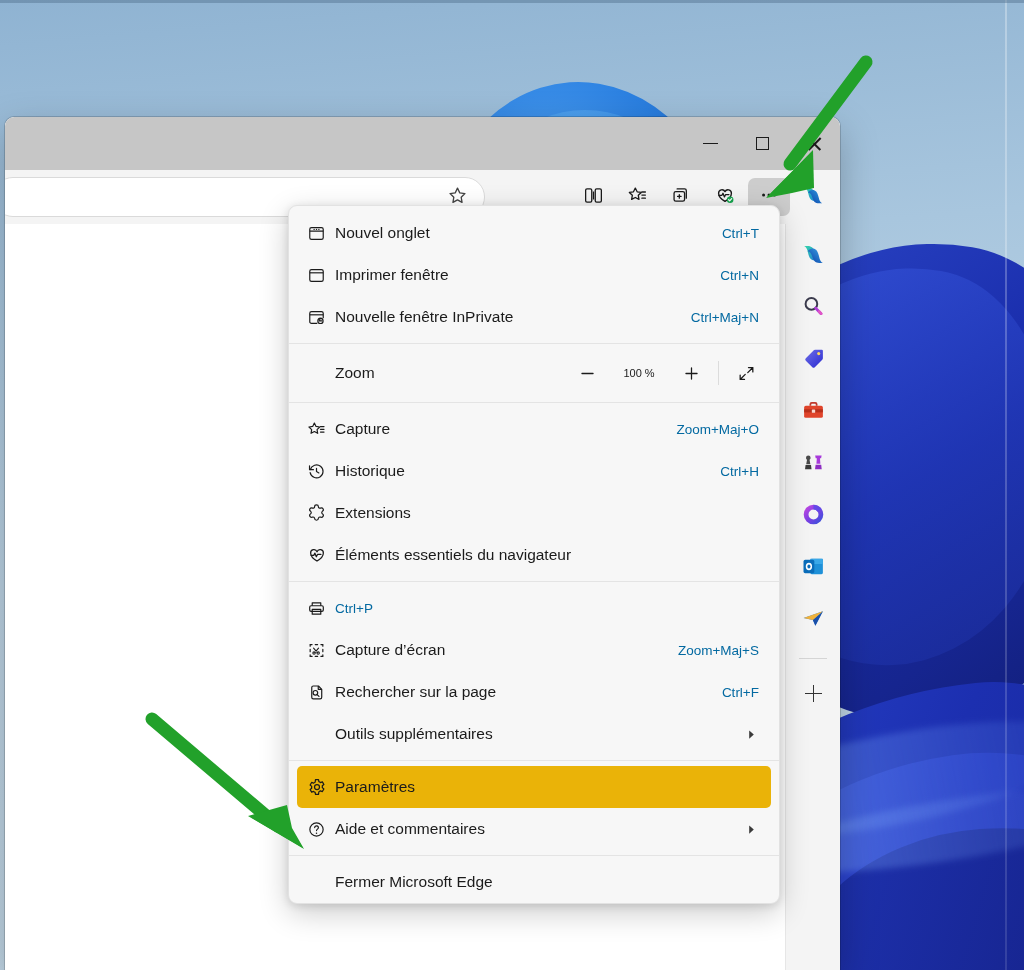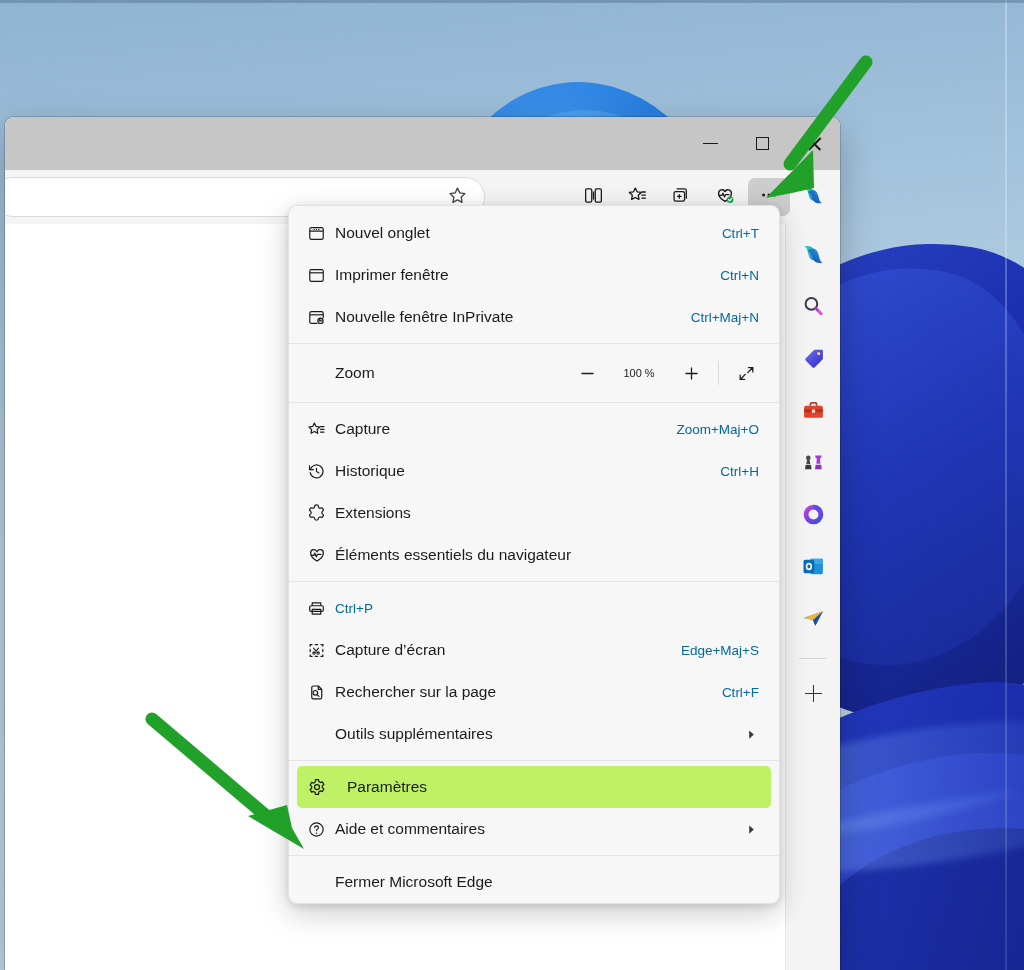--- a/index.html
+++ b/index.html
@@ -209,21 +209,21 @@
   }
   .mi {
     position: relative;
     display: flex; align-items: center;
     height: 42px;
     margin: 0 8px;
     padding: 0 12px 0 10px;
     border-radius: 5px;
     cursor: default;
   }
-  .mi.selected { background: #bef264; gap: 12px; }
+  .mi.selected { background: #eab308; }
   .mi-icon {
     width: 28px; flex: none;
     display: flex; align-items: center; justify-content: flex-start;
   }
   .mi-icon.blank { width: 28px; }
   .mi-label { flex: 1; white-space: nowrap; }
   .mi-accel { color: #0369a1; font-size: 13.5px; white-space: nowrap; }
   .mi-chev { width: 16px; display: flex; align-items: center; justify-content: center; }
   .mi-chev svg { display: block; }
   .m-sep { height: 1px; background: #e4e4e4; margin: 5px 0; }
@@ -608,21 +608,21 @@
     <div class="mi">
       <span class="mi-icon">
         <svg width="19" height="19" viewBox="0 0 24 24" fill="none" stroke="#1b1b1b" stroke-width="1.5" stroke-linecap="round">
           <path d="M4 6.5V4.5h2.4M17.6 4.5H20v2M20 17.5v2h-2.4M6.4 19.5H4v-2M4 10.5v3M20 10.5v3M10.4 4.5h3M10.4 19.5h3" stroke-dasharray="0 0"></path>
           <path d="M8.3 9l4.6 5.4M14.6 9l-4.6 5.4" stroke-width="1.4"></path>
           <circle cx="8.9" cy="15.3" r="1.5" stroke-width="1.4"></circle>
           <circle cx="14.1" cy="15.3" r="1.5" stroke-width="1.4"></circle>
         </svg>
       </span>
       <span class="mi-label">Capture d’écran</span>
-      <span class="mi-accel">Edge+Maj+S</span>
+      <span class="mi-accel">Zoom+Maj+S</span>
     </div>
 
     <div class="mi">
       <span class="mi-icon">
         <svg width="19" height="19" viewBox="0 0 24 24" fill="none" stroke="#1b1b1b" stroke-width="1.5" stroke-linejoin="round">
           <path d="M14.5 3.8H8a2 2 0 00-2 2V18a2 2 0 002 2h8.6a2 2 0 002-2V8z"></path>
           <path d="M14.2 3.8V8h4.4"></path>
           <circle cx="10.6" cy="12.4" r="2.9"></circle>
           <path d="M12.8 14.6l2.3 2.4" stroke-linecap="round"></path>
         </svg>

